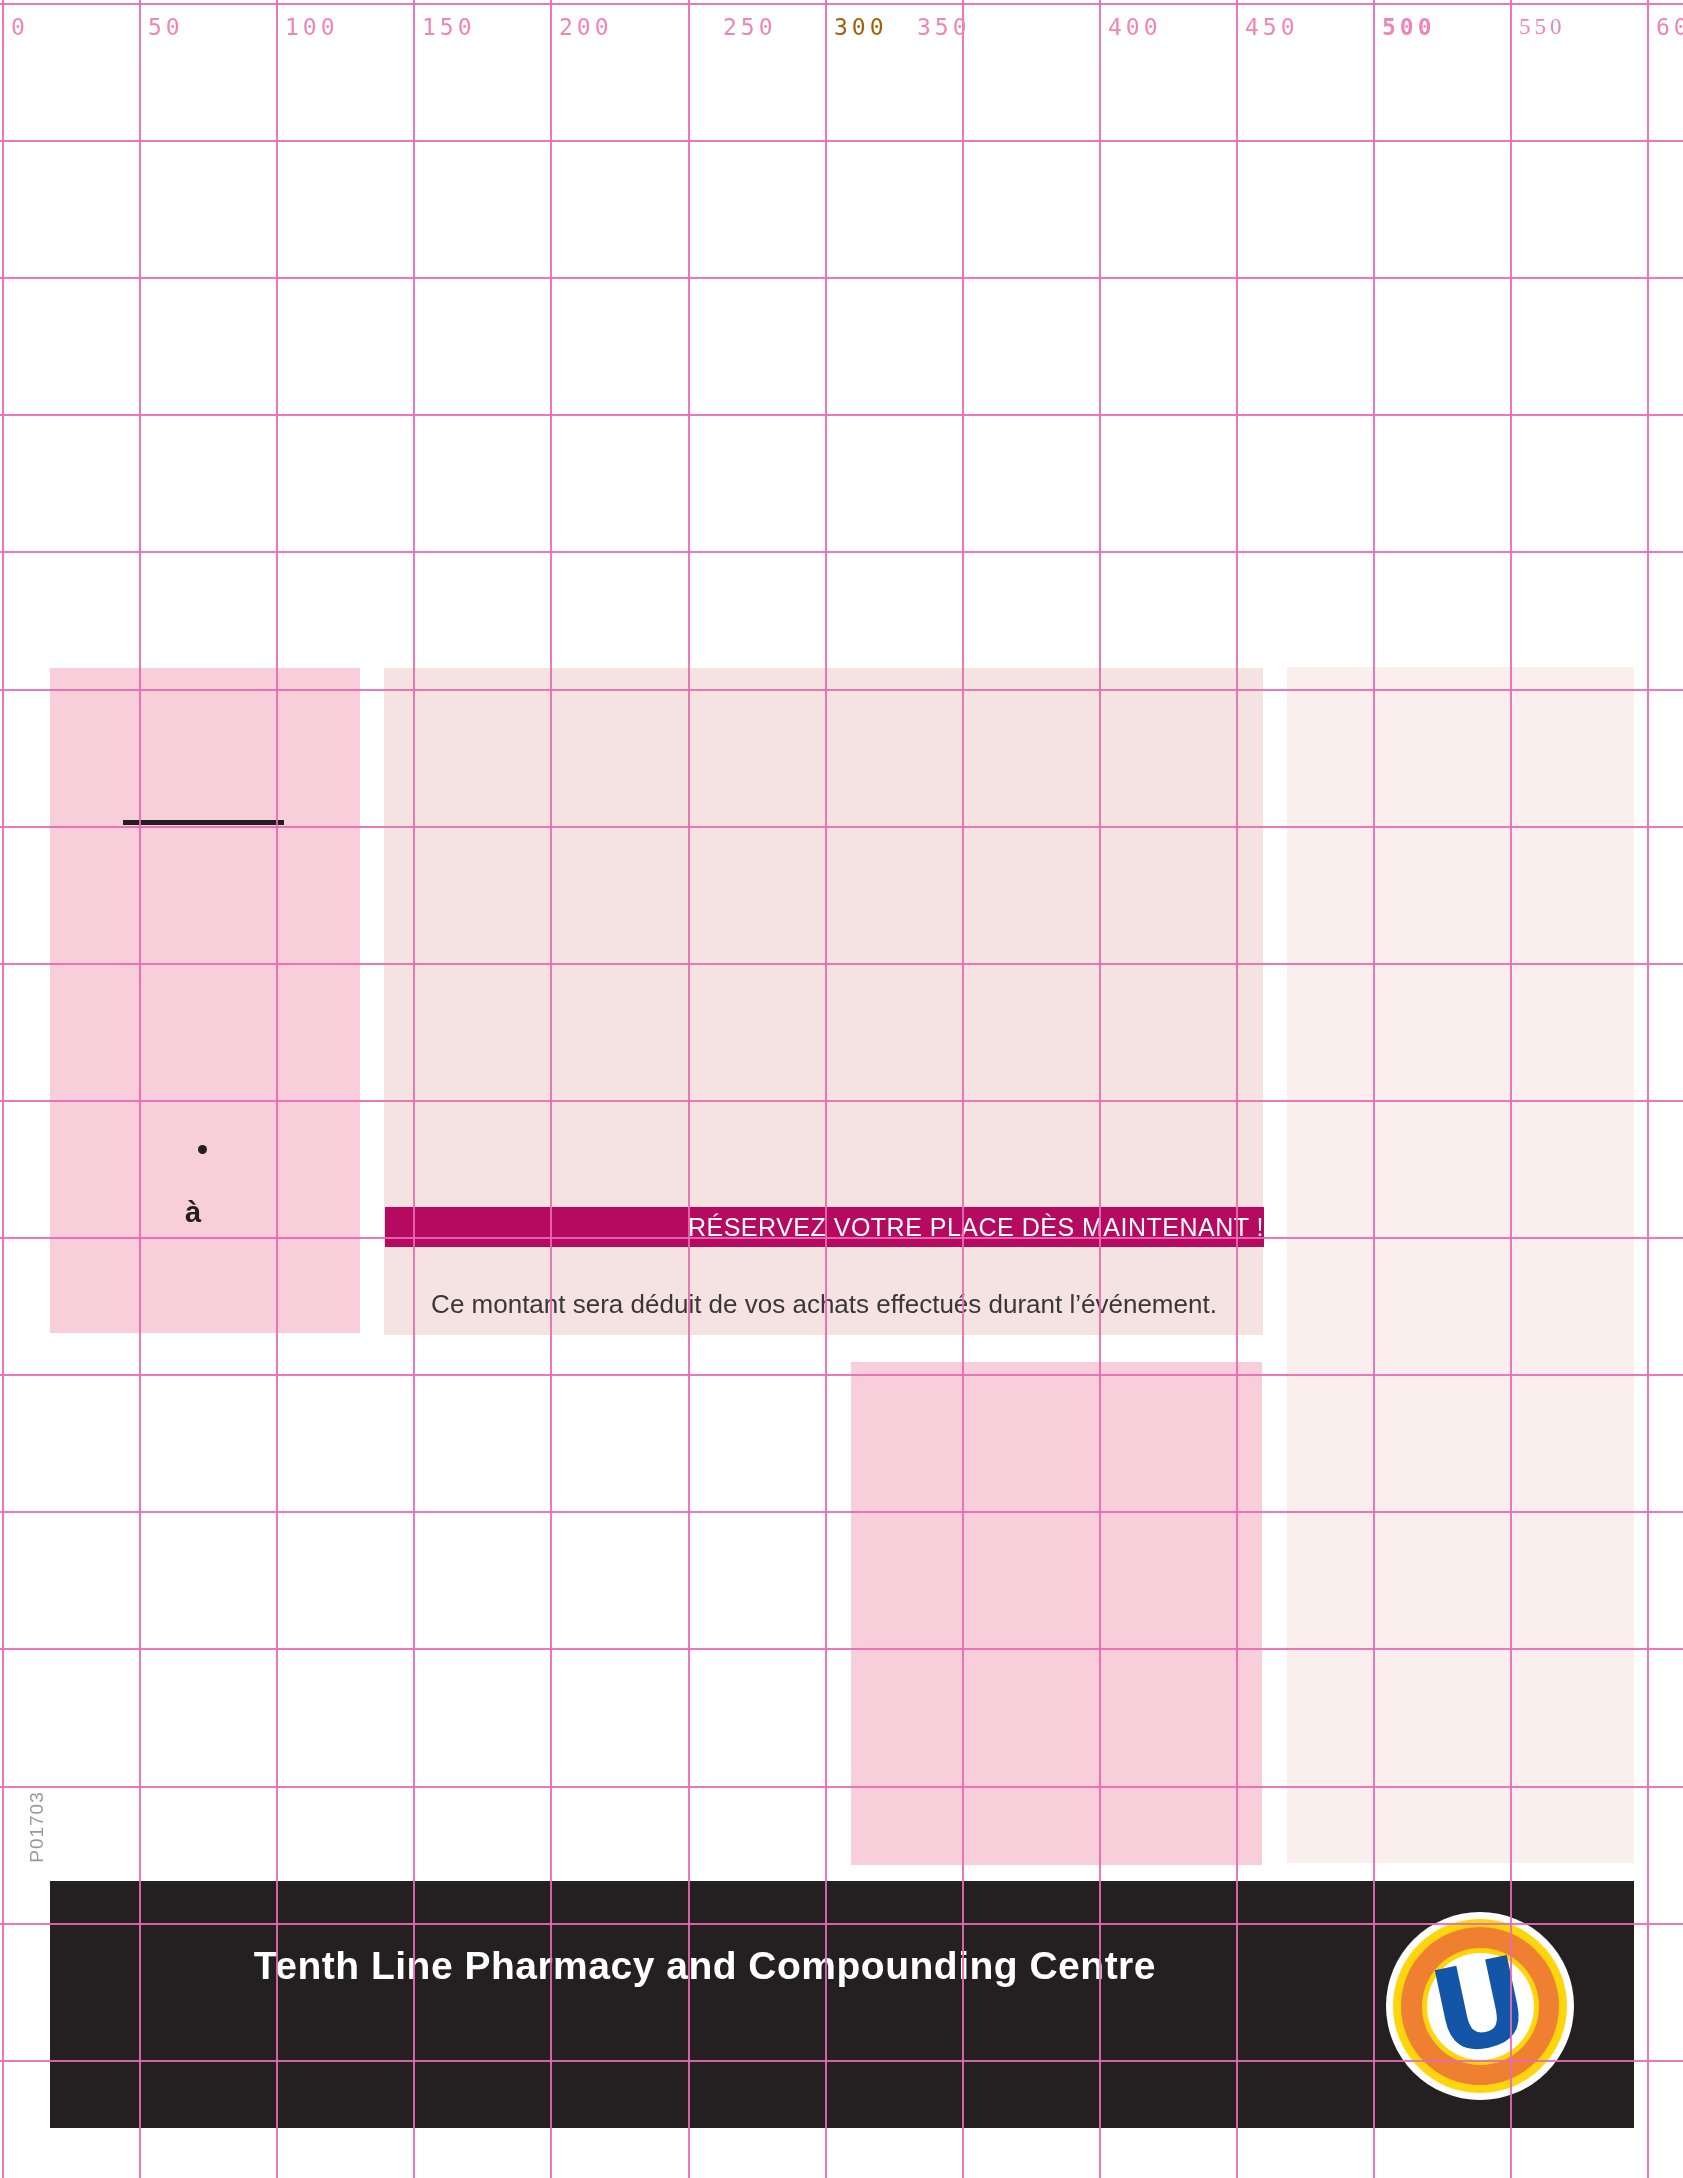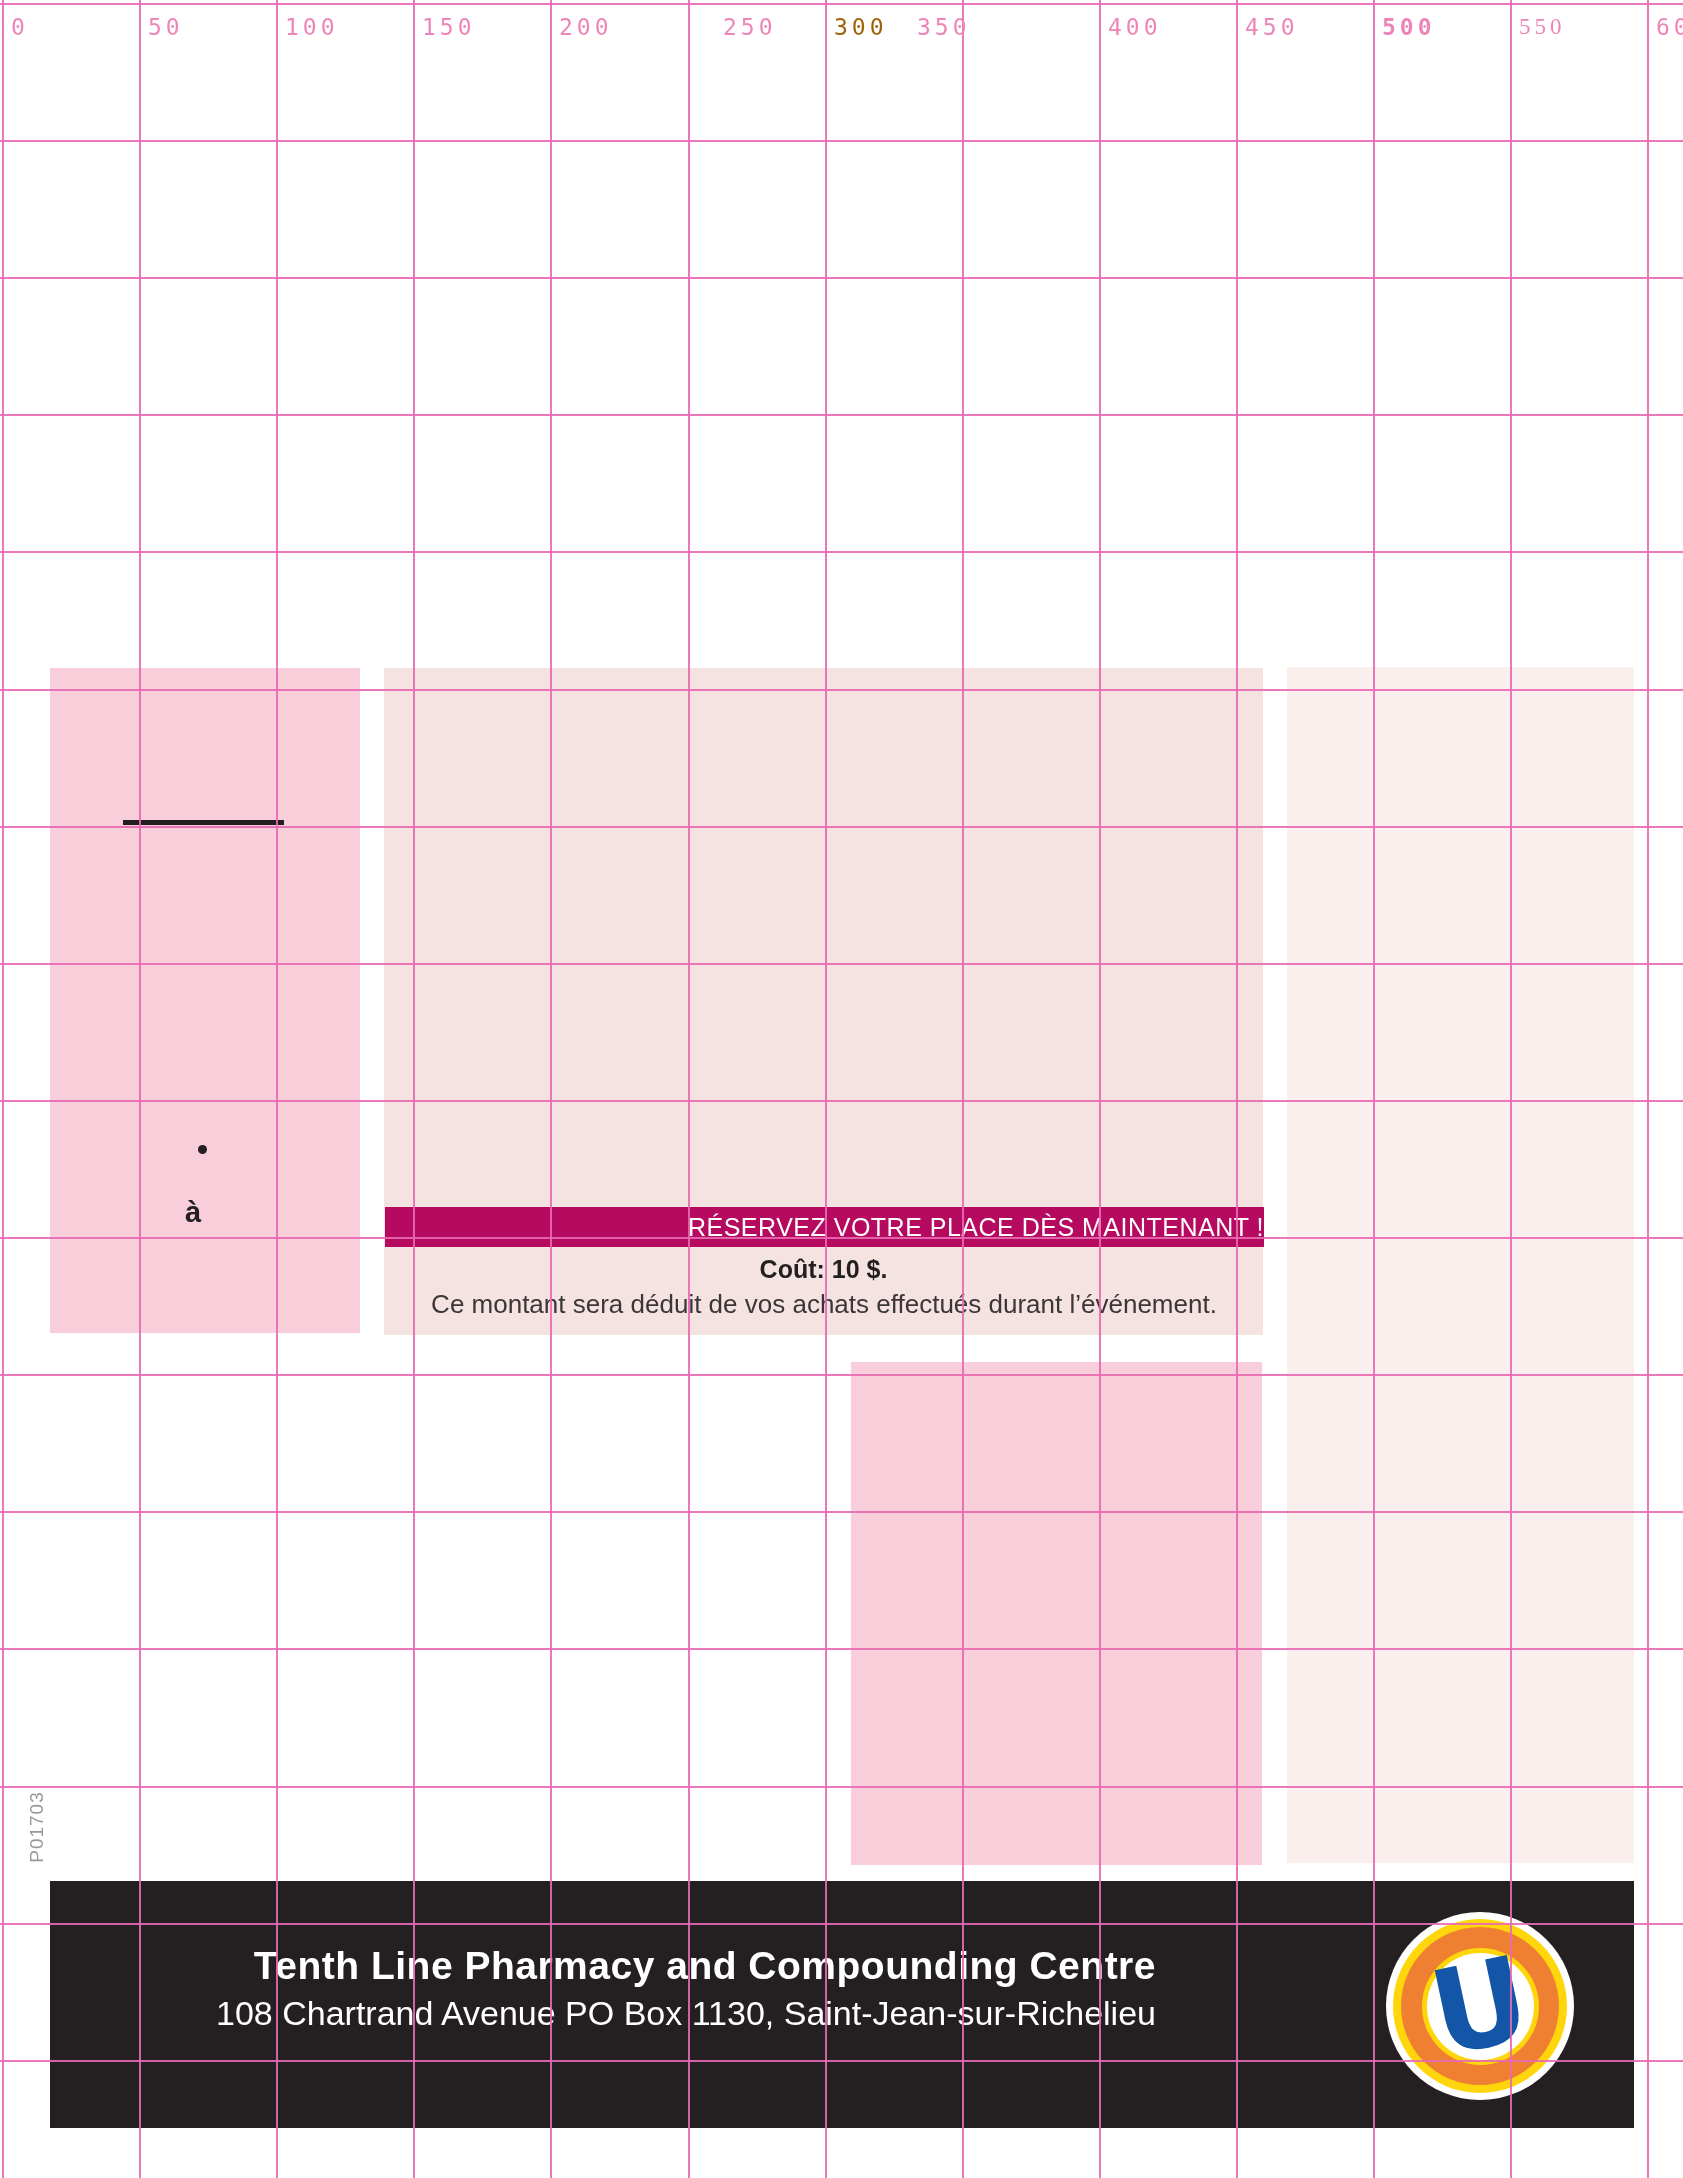--- a/index.html
+++ b/index.html
@@ -69,29 +69,27 @@
   <div class="block" id="left-block" style="background: rgb(248, 206, 219);"></div>
   <div class="block" id="middle-block" style="background: rgb(245, 227, 225);"></div>
   <div class="block" id="right-column" style="background: rgb(251, 239, 237);"></div>
   <div class="block" id="bottom-block" style="background: rgb(248, 206, 219);"></div>
 
   <div id="black-rule"></div>
   <div id="bullet-dot"></div>
   <div id="a-label">à</div>
 
   <div id="reserve-banner" style="background: rgb(182, 10, 97); color: rgb(255, 255, 255);">RÉSERVEZ VOTRE PLACE DÈS MAINTENANT !</div>
-  <div id="cost-line">Coût: 10 $.</div>
   <div id="cost-note">Ce montant sera déduit de vos achats effectués durant l’événement.</div>
 
   <div id="proof-code">P01703</div>
 
   <div id="footer" style="background: rgb(36, 32, 33);">
     <div id="footer-text">
       <div id="footer-name">Tenth Line Pharmacy and Compounding Centre</div>
-      <div id="footer-address">108 Chartrand Avenue PO Box 1130, Saint-Jean-sur-Richelieu</div>
     </div>
     <div id="logo">
       <div class="ring" id="logo-ring-white"></div>
       <div class="ring" id="logo-ring-yellow-outer" style="background: rgb(255, 214, 11);"></div>
       <div class="ring" id="logo-ring-orange" style="background: rgb(240, 128, 49);"></div>
       <div class="ring" id="logo-ring-yellow-inner" style="background: rgb(255, 214, 11);"></div>
       <div class="ring" id="logo-ring-white-inner"></div>
       <div id="logo-letter" style="color: rgb(19, 86, 168);">U</div>
     </div>
   </div>

